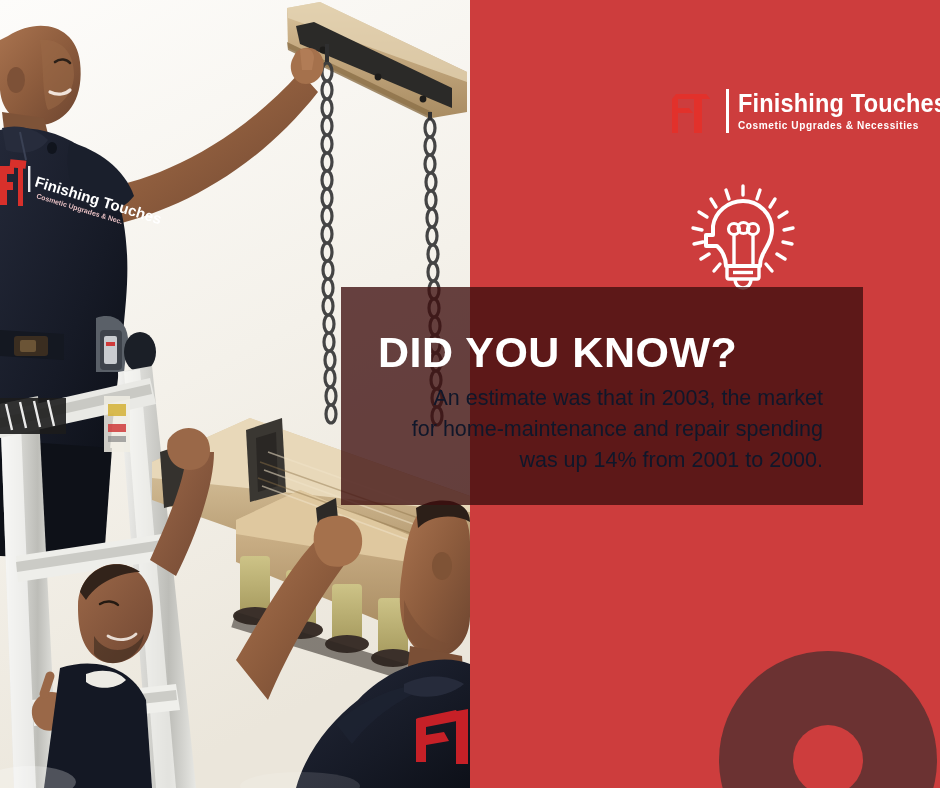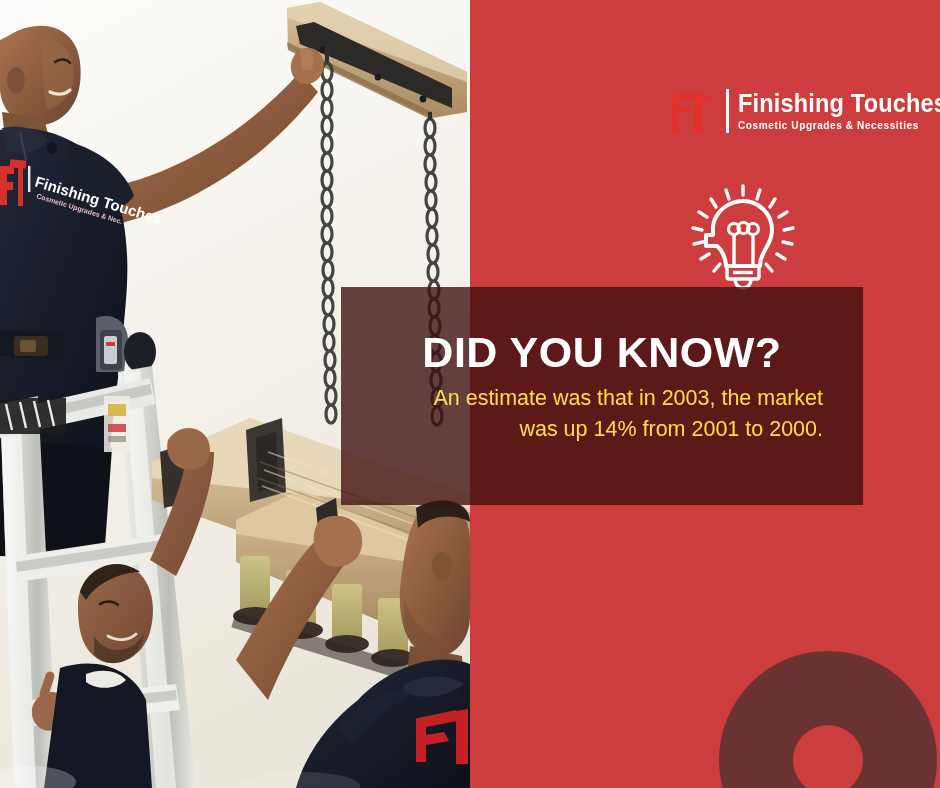--- a/index.html
+++ b/index.html
@@ -101,35 +101,35 @@
   .overlay-inner{
     position:absolute;
     left:341px; top:287px;
     width:522px; height:218px;
     padding:0;
   }
   .headline{
     position:absolute;
     left:37px; top:44px;
     width:448px;
-    text-align:center;
+    text-align:left;
     color:#ffffff;
     font-size:43px;
     font-weight:bold;
     letter-spacing:0.5px;
     line-height:43px;
     white-space:nowrap;
     font-family:"Liberation Sans", sans-serif;
   }
   .body-copy{
     position:absolute;
     left:12px; top:96px;
     width:470px;
     text-align:right;
-    color:#fde047;
+    color:#0f172a;
     font-size:21.5px;
     font-weight:normal;
     line-height:31px;
     font-family:"Liberation Sans", sans-serif;
   }
   .body-copy .ln{ display:block; }
 
   
   .ft-watermark{
     position:absolute;
@@ -501,17 +501,18 @@
         <path d="M50,97 C50,103 54,106 58,106 C62,106 66,103 66,97"></path>
       </g>
     </svg>
   </div>
 
   <div class="overlay"></div>
   <div class="overlay-inner">
     <div class="headline">DID YOU KNOW?</div>
     <div class="body-copy">
       <span class="ln">An estimate was that in 2003, the market</span>
+      <span class="ln">for home-maintenance and repair spending</span>
       <span class="ln">was up 14% from 2001 to 2000.</span>
     </div>
   </div>
 
 </div>
 
 </body></html>

